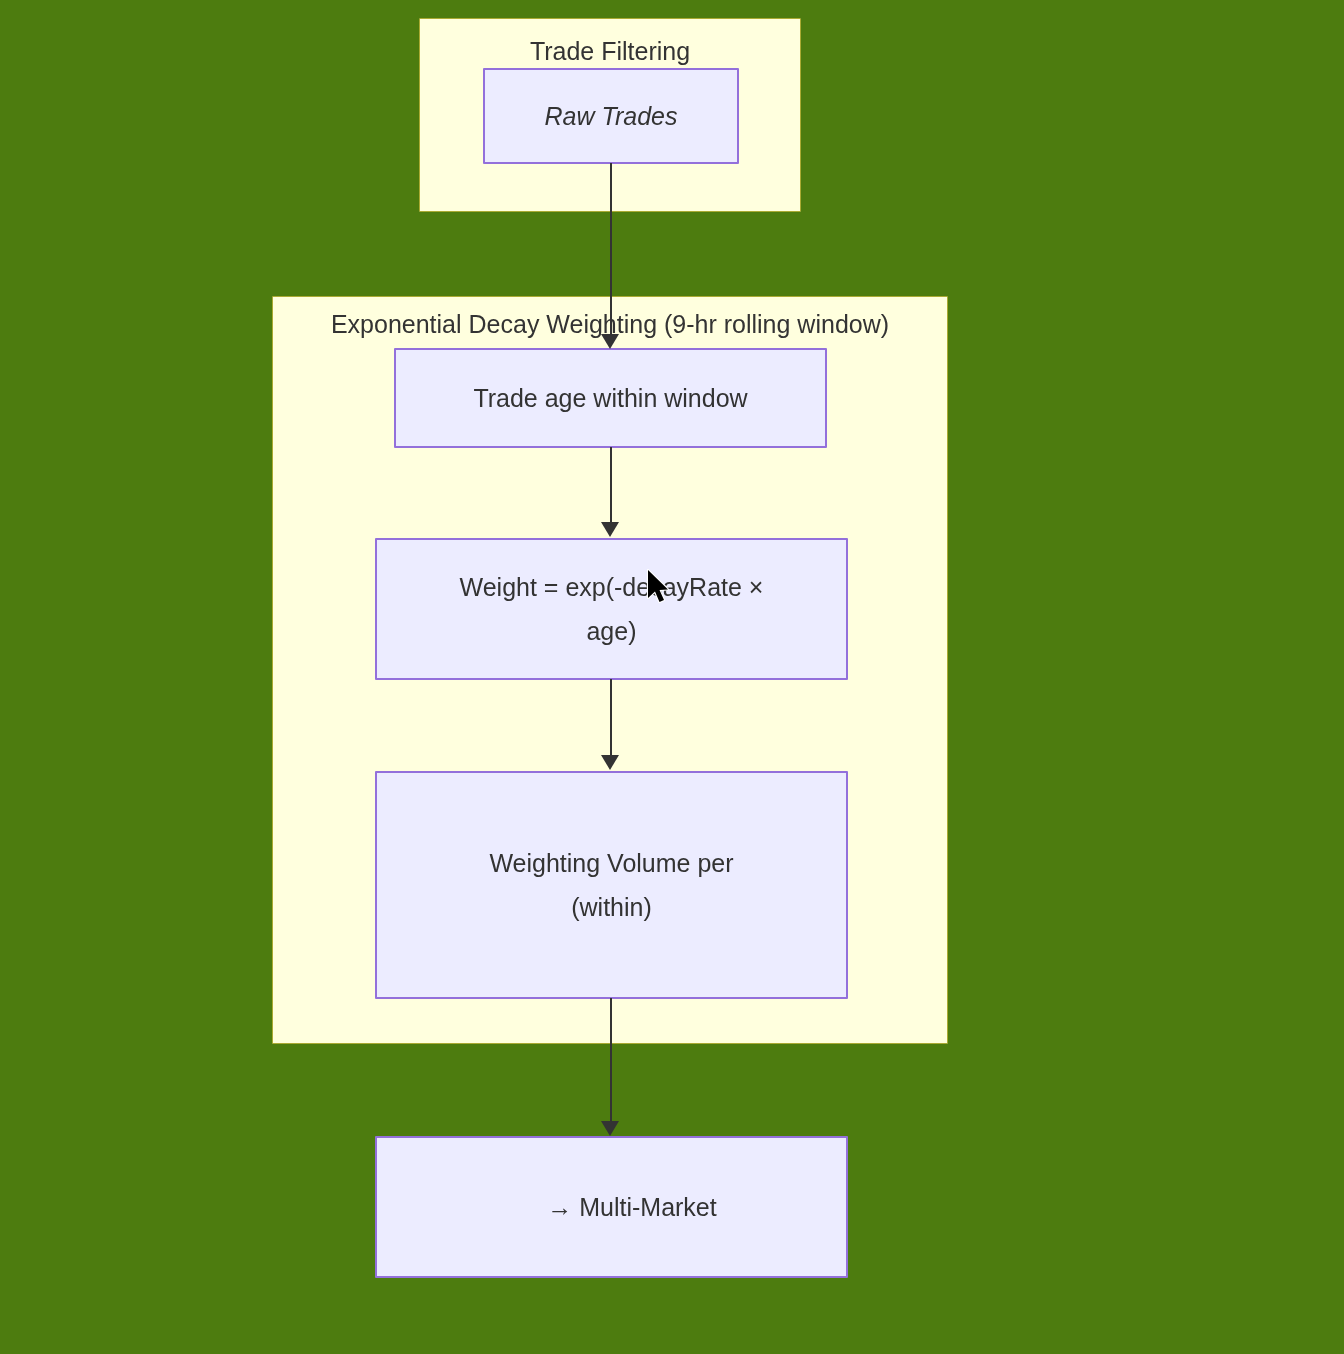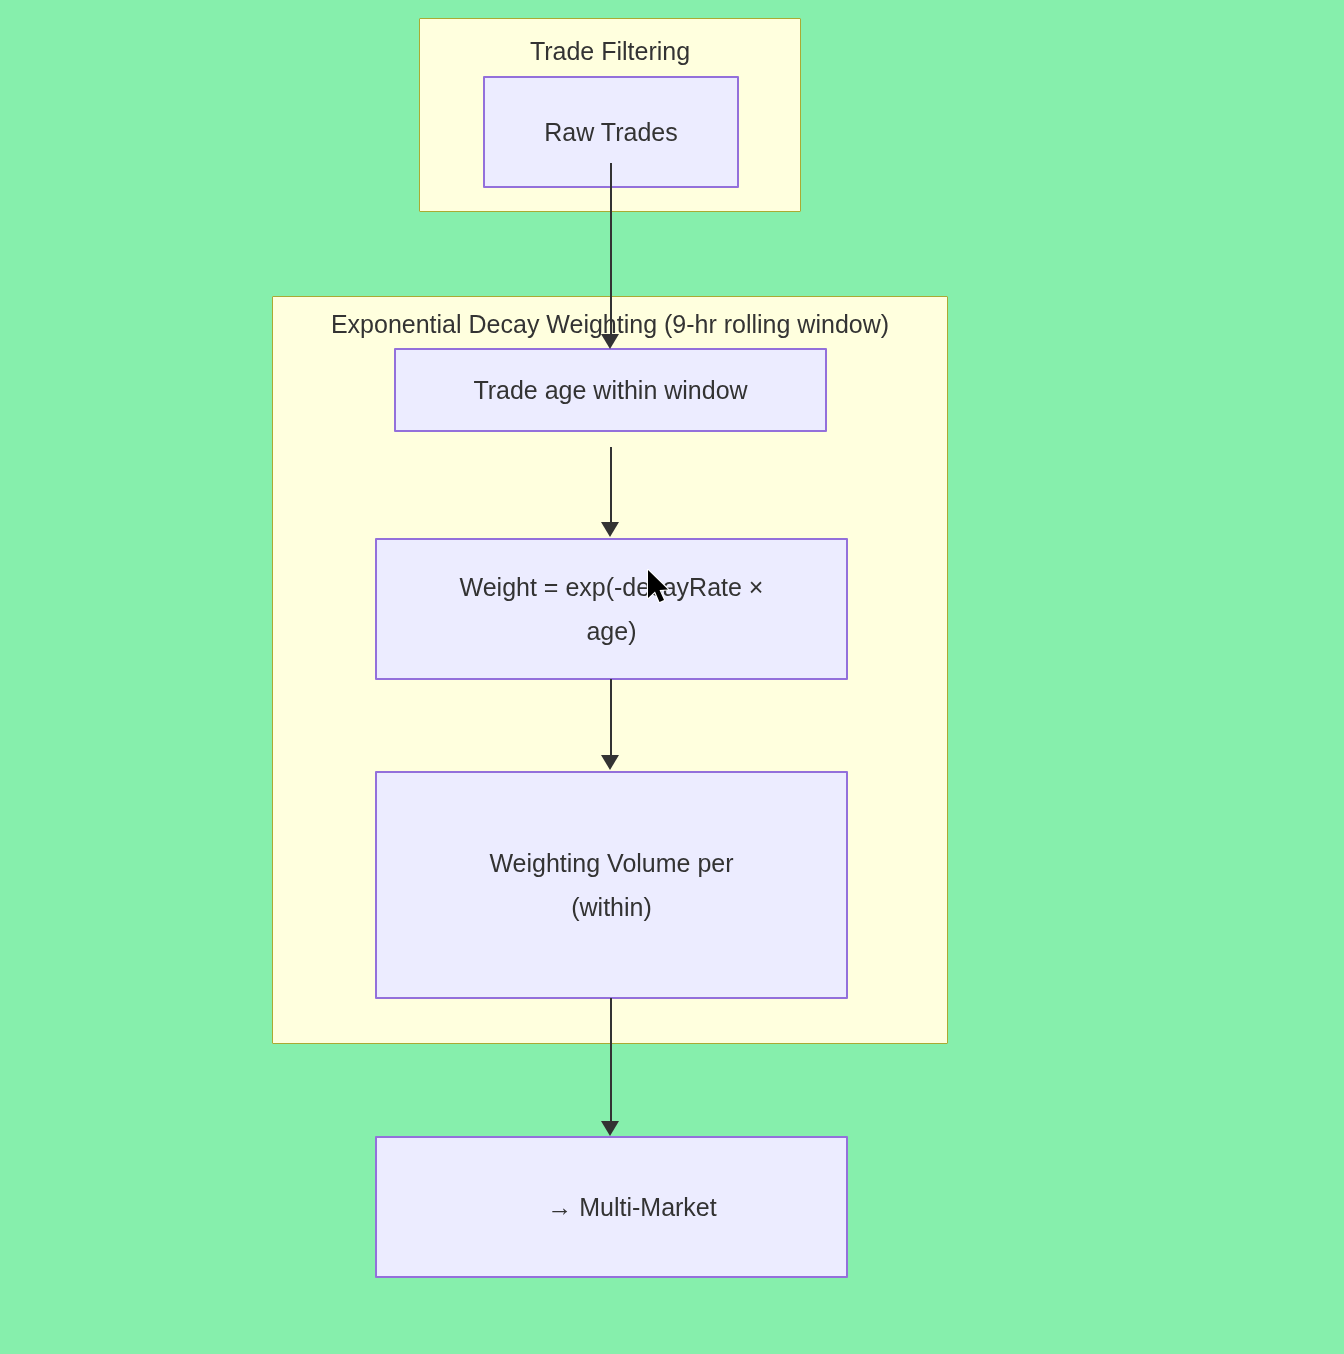--- a/index.html
+++ b/index.html
@@ -10,21 +10,21 @@
   body {
     width: 1344px;
     height: 1354px;
     font-family: "Liberation Sans", sans-serif;
     overflow: hidden;
   }
   #canvas {
     position: relative;
     width: 1344px;
     height: 1354px;
-    background: #86efac;
+    background: #4d7c0f;
   }
   
   .cluster {
     position: absolute;
     background: #ffffde;
     border: 1.3px solid #aaaa33;
     border-radius: 1px;
     box-sizing: border-box;
   }
   .cluster-label {
@@ -81,31 +81,31 @@
 </style>
 </head>
 <body>
 
 <div id="canvas">
 
   <div class="cluster" style="left:419px; top:18px; width:382px; height:194px;">
     <div class="cluster-label" style="top:17px;">Trade Filtering</div>
   </div>
 
-  <div class="node" style="left:483px; top:76px; width:256px; height:112px;">
+  <div class="node" style="left:483px; top:68px; width:256px; height:96px;font-style:italic;">
     <span class="lines">
       <span>Raw Trades</span>
     </span>
   </div>
 
   <div class="cluster" style="left:272px; top:296px; width:676px; height:748px;">
     <div class="cluster-label" style="top:12px;">Exponential Decay Weighting (9-hr rolling window)</div>
   </div>
 
-  <div class="node" style="left:394px; top:348px; width:433px; height:84px;">
+  <div class="node" style="left:394px; top:348px; width:433px; height:100px;">
     <span class="lines">
       <span>Trade age within window</span>
     </span>
   </div>
 
   <div class="node" style="left:375px; top:538px; width:473px; height:142px;">
     <span class="lines">
       <span>Weight = exp(-decayRate ×</span>
       <span>age)</span>
     </span>

